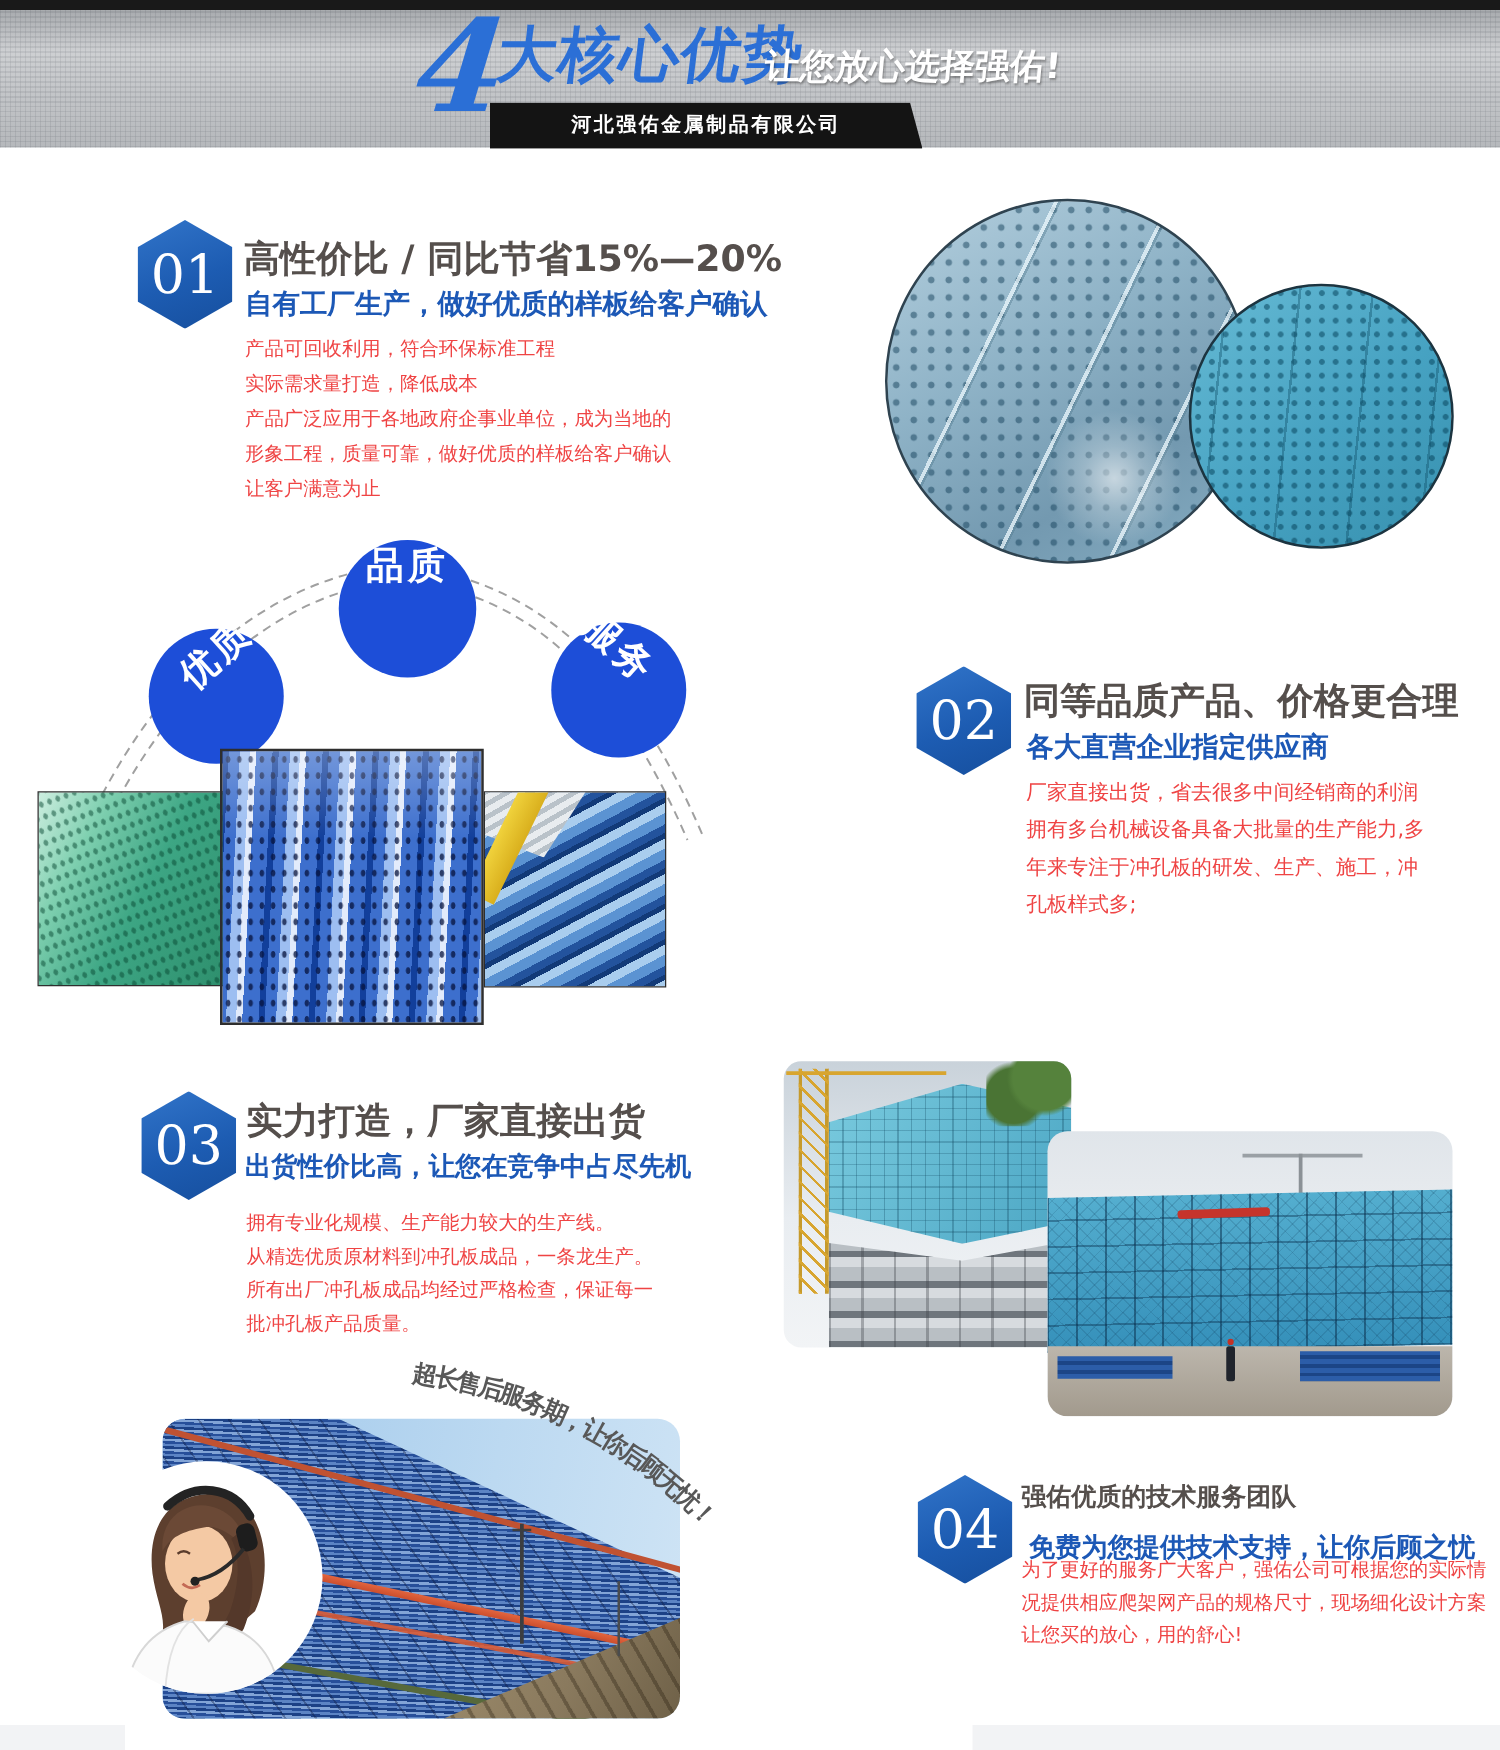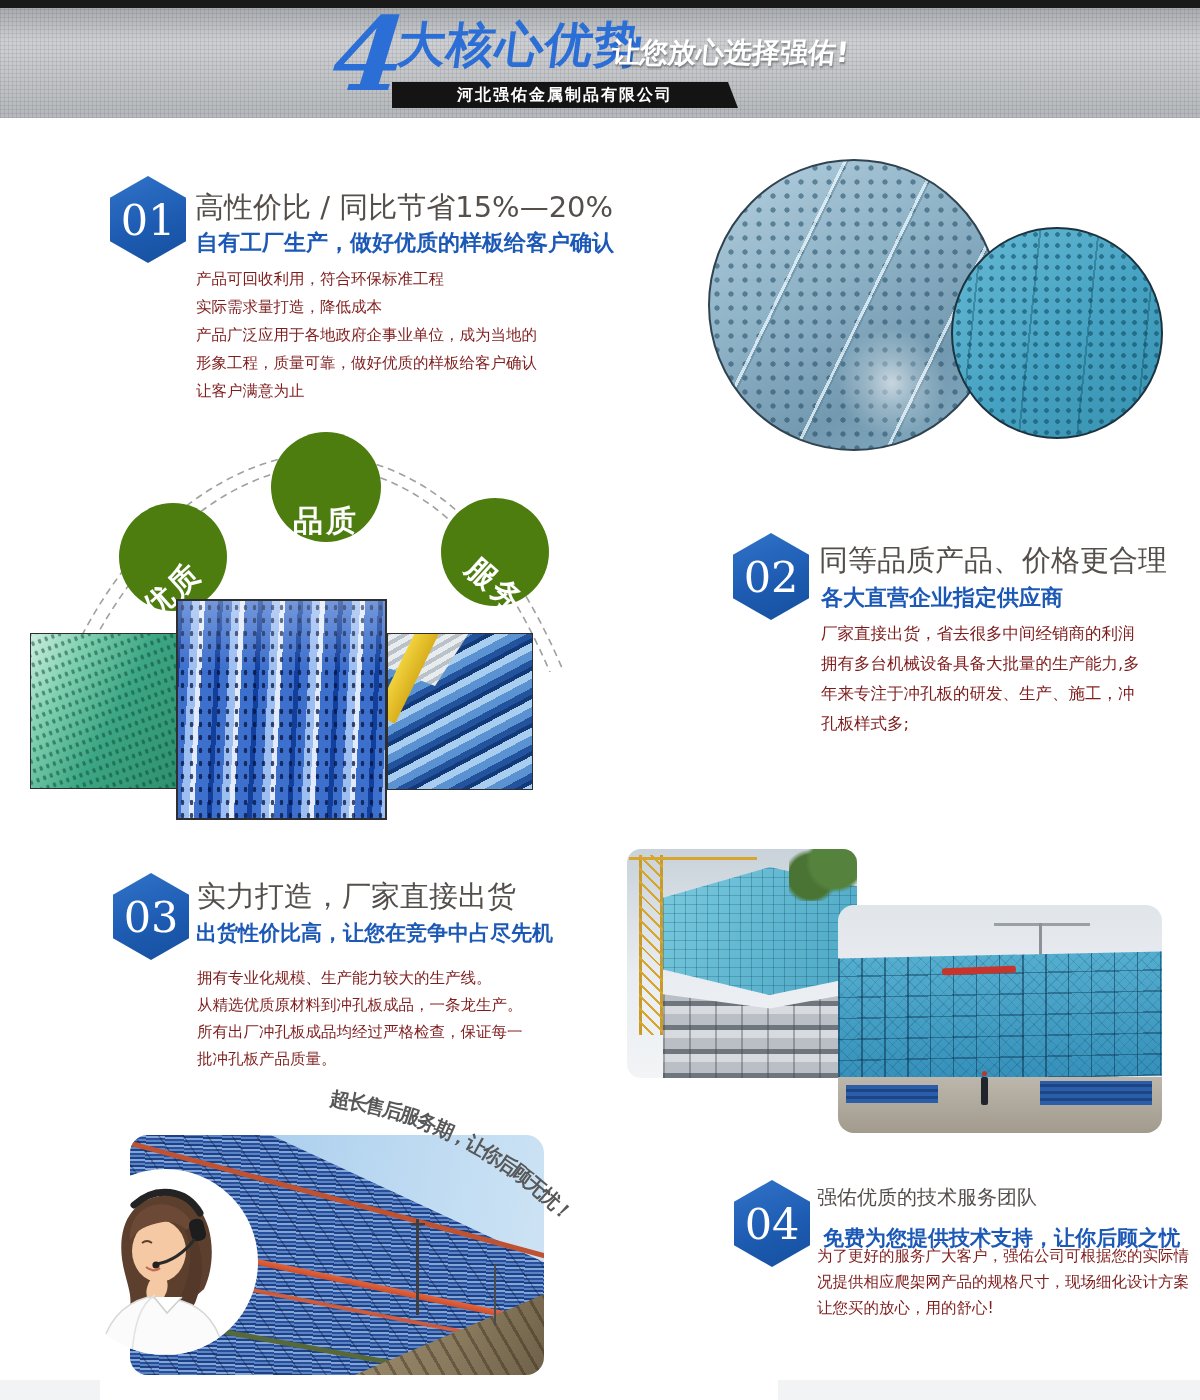--- a/index.html
+++ b/index.html
@@ -13,33 +13,33 @@
     background-image:
       linear-gradient(180deg,rgba(90,95,100,.28),rgba(255,255,255,.14) 30%,rgba(120,125,130,.20) 96%),
       repeating-linear-gradient(0deg,rgba(128,132,138,.25) 0 1px,transparent 1px 4px),
       repeating-linear-gradient(90deg,rgba(128,132,138,.25) 0 1px,transparent 1px 4px)}
   .hdr-4{left:334px;top:6px;font-family:"DejaVu Serif","Liberation Serif",serif;font-weight:700;font-style:italic;
     font-size:102px;line-height:96px;color:#2b6fd6;transform:skewX(-6deg);z-index:3}
   .hdr-title{left:398px;top:16px;font-size:48px;line-height:56px;font-weight:700;color:#2b6fd6;
     transform:skewX(-7deg);letter-spacing:1px;z-index:2}
   .hdr-tagline{left:612px;top:34px;font-size:28px;font-weight:700;color:#fff;transform:skewX(-5deg);
     text-shadow:1px 2px 2px rgba(40,40,40,.45);z-index:2}
-  .hdr-companybar{left:392px;top:82px;width:346px;height:26px;background:#141414;z-index:1;
+  .hdr-companybar{left:392px;top:82px;width:346px;height:37px;background:#141414;z-index:1;
     clip-path:polygon(0 0,calc(100% - 10px) 0,100% 100%,0 100%);
     display:flex;align-items:center;justify-content:center}
   .hdr-companybar span{color:#fff;font-size:16px;font-weight:700;letter-spacing:2px}
 
   
   .hex{width:76px;height:87px;background:linear-gradient(160deg,#3174c9 0%,#1d5cb2 55%,#164f9e 100%);
     clip-path:polygon(50% 0,100% 25%,100% 75%,50% 100%,0 75%,0 25%);
     display:flex;align-items:center;justify-content:center;z-index:5}
   .hex span{font-family:"DejaVu Serif","Liberation Serif",serif;font-weight:400;font-size:43px;color:#fff}
-  .adv-title{font-size:29px;font-weight:400;color:#554f4c;white-space:nowrap;z-index:5}
+  .adv-title{font-size:29px;font-weight:700;color:#554f4c;white-space:nowrap;z-index:5}
   .adv-sub{font-size:22px;font-weight:700;color:#1c58b6;white-space:nowrap;z-index:5}
-  .adv-body{font-size:15.5px;color:#7f1d1d;white-space:pre-line;z-index:5}
+  .adv-body{font-size:15.5px;color:#ef4444;white-space:pre-line;z-index:5}
 
   #hex1{left:110px;top:176px}   #t1{left:195px;top:188px}  #s1{left:196px;top:228px}
   #b1{left:196px;top:265px;line-height:28px}
   #hex2{left:733px;top:533px}   #t2{left:819px;top:541px}  #s2{left:821px;top:583px}
   #b2{left:821px;top:619px;line-height:30px;font-size:16.5px}
   #hex3{left:113px;top:873px}   #t3{left:197px;top:877px}  #s3{left:196px;top:919px;font-size:21px}
   #b3{left:197px;top:965px;line-height:27px}
   #hex4{left:734px;top:1180px}  #t4{left:817px;top:1184px;font-size:20px}
   #s4{left:823px;top:1224px;font-size:21px}
   #b4{left:817px;top:1243px;line-height:26px}
@@ -55,21 +55,21 @@
     background-size:auto,auto,14px 14px,auto}
   #circ-small{left:951px;top:227px;width:212px;height:212px;border:2px solid #1c3440;z-index:2;
     background-image:
       repeating-linear-gradient(96deg,transparent 0 28px,rgba(12,75,100,.38) 28px 30px,transparent 30px 58px),
       radial-gradient(rgba(8,70,95,.55) 2px,transparent 2.6px),
       linear-gradient(140deg,#66bad4 0%,#46a2c2 55%,#3790ae 100%);
     background-size:auto,11px 11px,auto}
 
   
   #arc-svg{left:0;top:0;width:1200px;height:1400px;z-index:2;pointer-events:none}
-  .vc{border-radius:50%;background:#4d7c0f;display:flex;align-items:flex-end;justify-content:center;z-index:3}
+  .vc{border-radius:50%;background:#1d4ed8;display:flex;align-items:flex-start;justify-content:center;z-index:3}
   .vc span{color:#fff;font-size:30px;font-weight:700;letter-spacing:3px;white-space:nowrap}
   #vc-youzhi{left:119px;top:503px;width:108px;height:108px}
   #vc-youzhi span{transform:rotate(-42deg)}
   #vc-pinzhi{left:271px;top:432px;width:110px;height:110px}
   #vc-fuwu{left:441px;top:498px;width:108px;height:108px}
   #vc-fuwu span{transform:rotate(42deg)}
 
   
   .panel{border:1px solid #2e2e2e;overflow:hidden}
   #panel-green{left:30px;top:633px;width:150px;height:156px;z-index:4;

